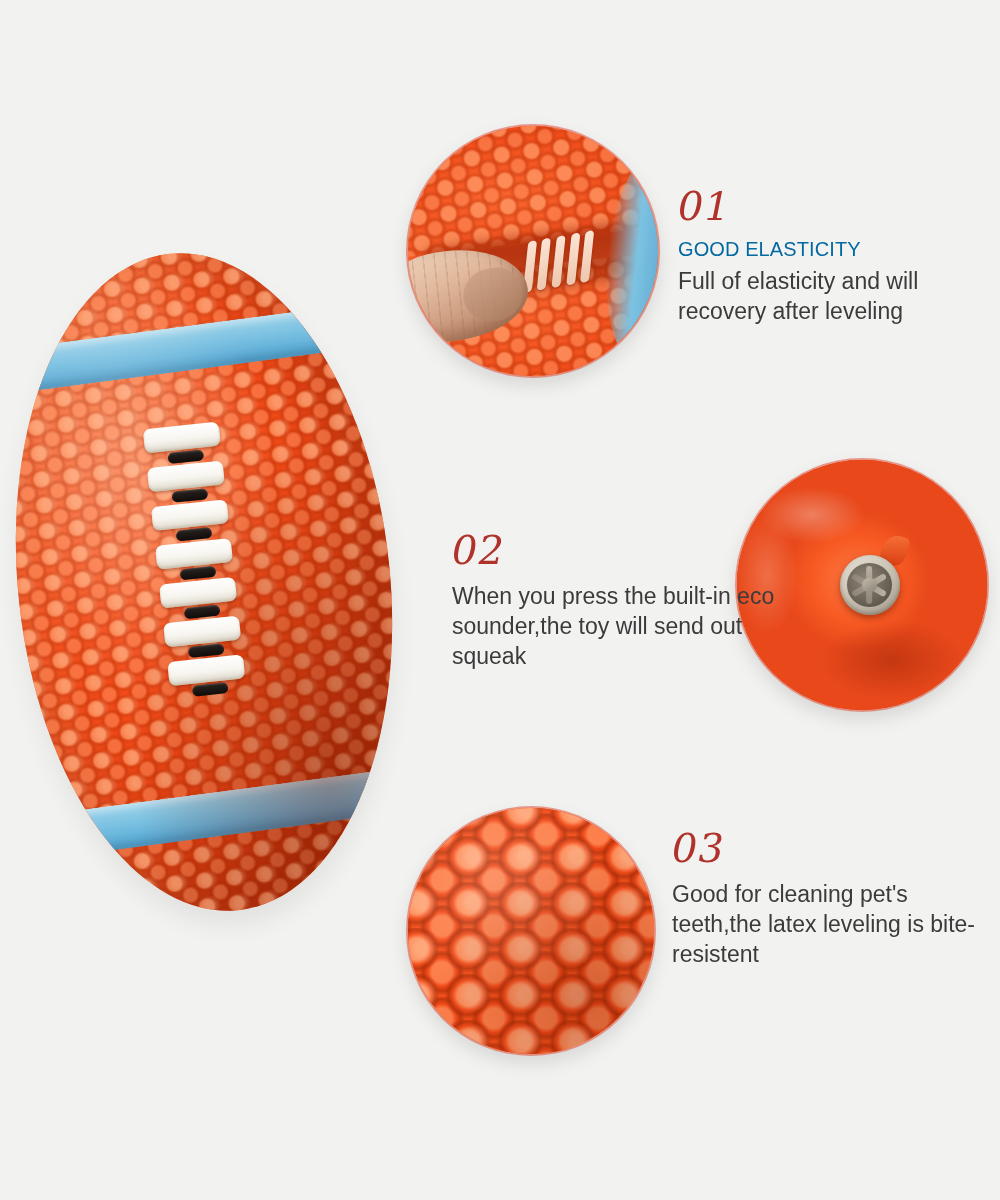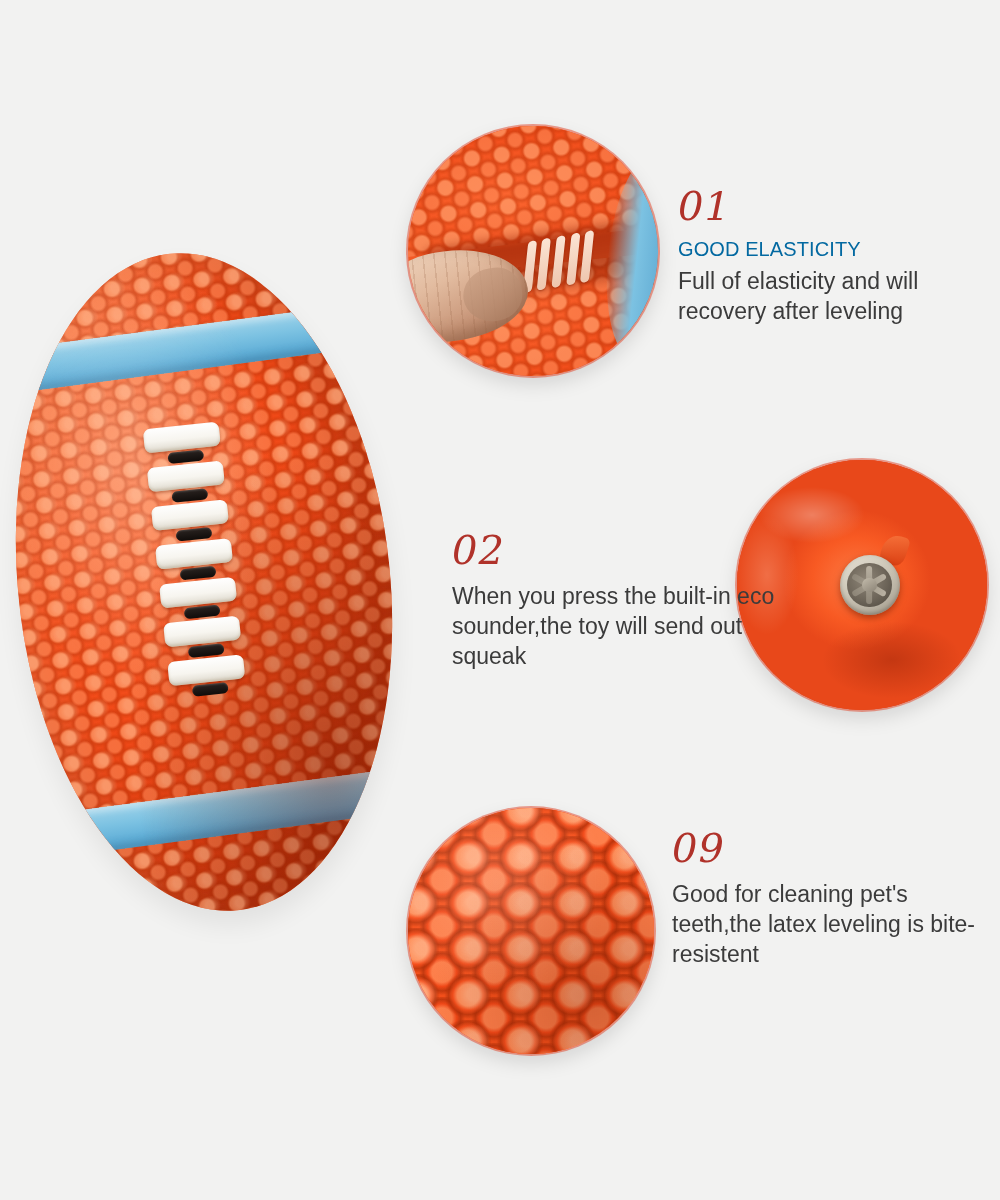--- a/index.html
+++ b/index.html
@@ -286,17 +286,17 @@
     <p class="f-desc">When you press the built-in eco sounder,the toy will send out squeak</p>
   </div>
 
   <div class="inset" id="inset-grain">
     <div class="macro"></div>
     <div class="macro2"></div>
     <div class="macro-shade"></div>
   </div>
 
   <div class="feature" id="feature-3">
-    <p class="f-num">09</p>
+    <p class="f-num">03</p>
     <p class="f-desc">Good for cleaning pet's teeth,the latex leveling is bite-resistent</p>
   </div>
 
 </div>
 
 </body></html>

